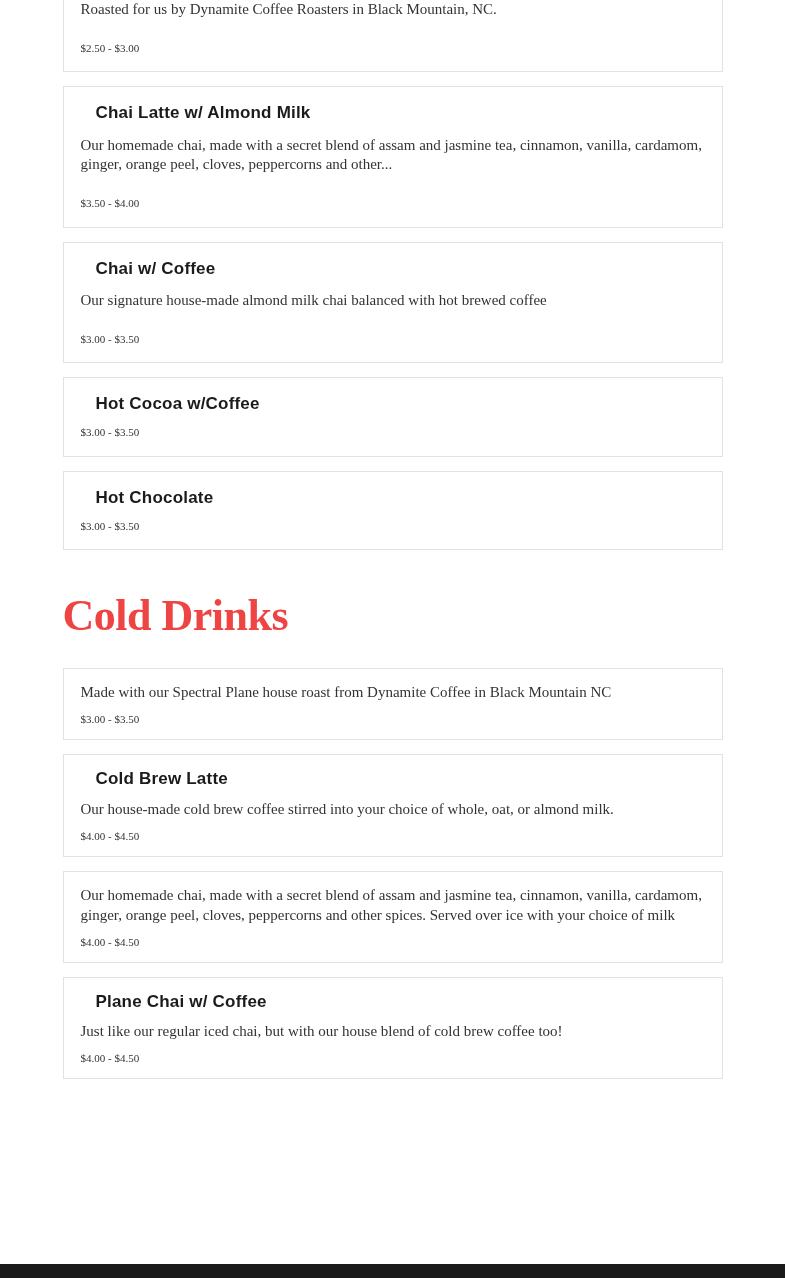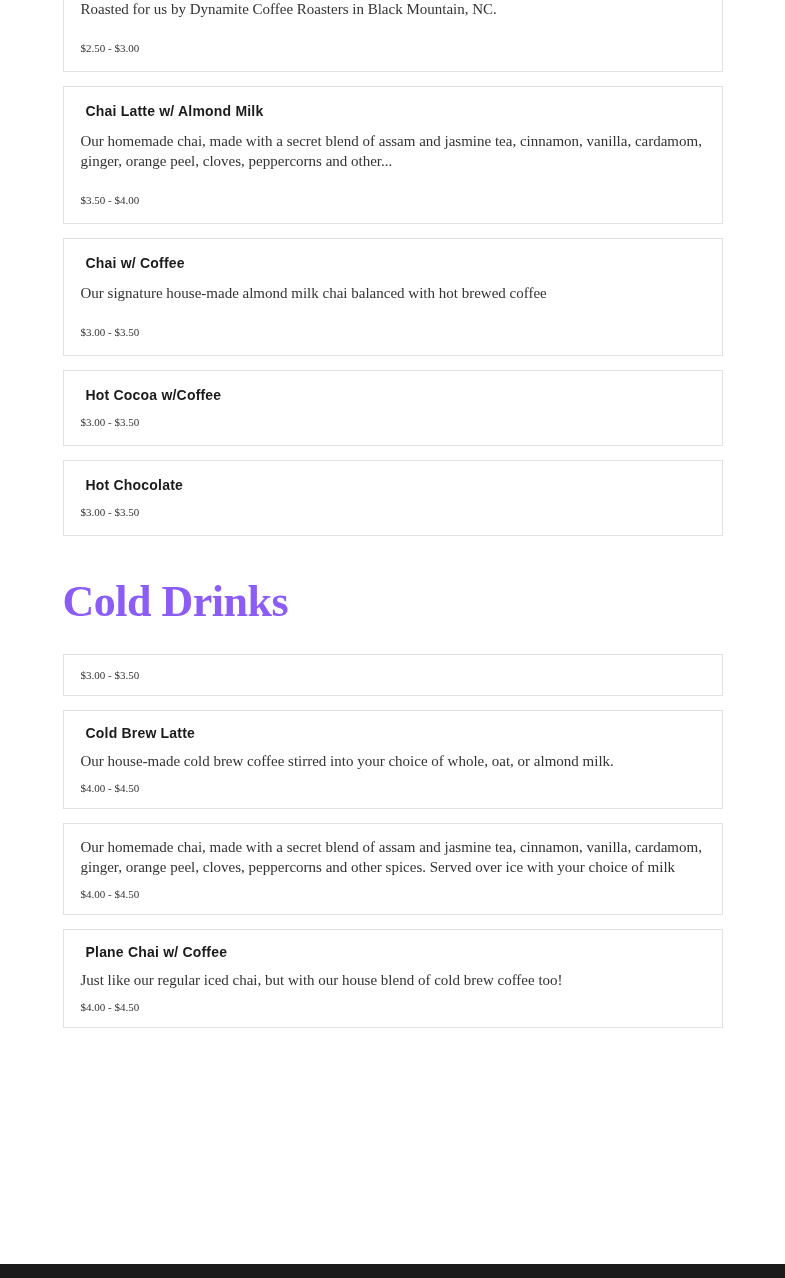--- a/index.html
+++ b/index.html
@@ -35,24 +35,24 @@
     margin-bottom: 14px;
   }
   .card.clipped {
     border-top: none;
     padding-top: 0;
     margin-top: 0;
   }
   .item-name {
     font-family: "Liberation Sans", sans-serif;
     font-weight: bold;
-    font-size: 14px;
+    font-size: 17px;
     letter-spacing: 0.2px;
     color: #1b1b1b;
-    margin: 0 0 12px 5px;
+    margin: 0 0 12px 15px;
     line-height: 1.2;
   }
   .item-desc {
     font-family: "Liberation Serif", serif;
     font-size: 15px;
     line-height: 1.33;
     color: #333333;
     margin: 0 0 22px 0;
     max-width: 625px;
   }
@@ -63,21 +63,21 @@
     color: #333333;
     margin: 0;
     line-height: 1.2;
   }
 
   .section-title {
     font-family: "Liberation Serif", serif;
     font-weight: bold;
     font-size: 44px;
     line-height: 1;
-    color: #8b5cf6;
+    color: #ef4444;
     margin: 44px 0 30px 0;
     letter-spacing: -0.5px;
   }
 
   
   .card.compact { padding: 14px 17px 13px 17px; }
   .card.compact .item-name { margin-bottom: 10px; }
   .card.compact .item-desc { margin-bottom: 10px; }
 
   .footer-bar {
@@ -124,20 +124,21 @@
         <h3 class="item-name">Hot Chocolate</h3>
         <p class="item-price">$3.00 - $3.50</p>
       </div>
 
     </div>
 
     <div>
       <h2 class="section-title">Cold Drinks</h2>
 
       <div class="card compact">
+        <p class="item-desc tight">Made with our Spectral Plane house roast from Dynamite Coffee in Black Mountain NC</p>
         <p class="item-price">$3.00 - $3.50</p>
       </div>
 
       <div class="card compact">
         <h3 class="item-name">Cold Brew Latte</h3>
         <p class="item-desc tight">Our house-made cold brew coffee stirred into your choice of whole, oat, or almond milk.</p>
         <p class="item-price">$4.00 - $4.50</p>
       </div>
 
       <div class="card compact">

